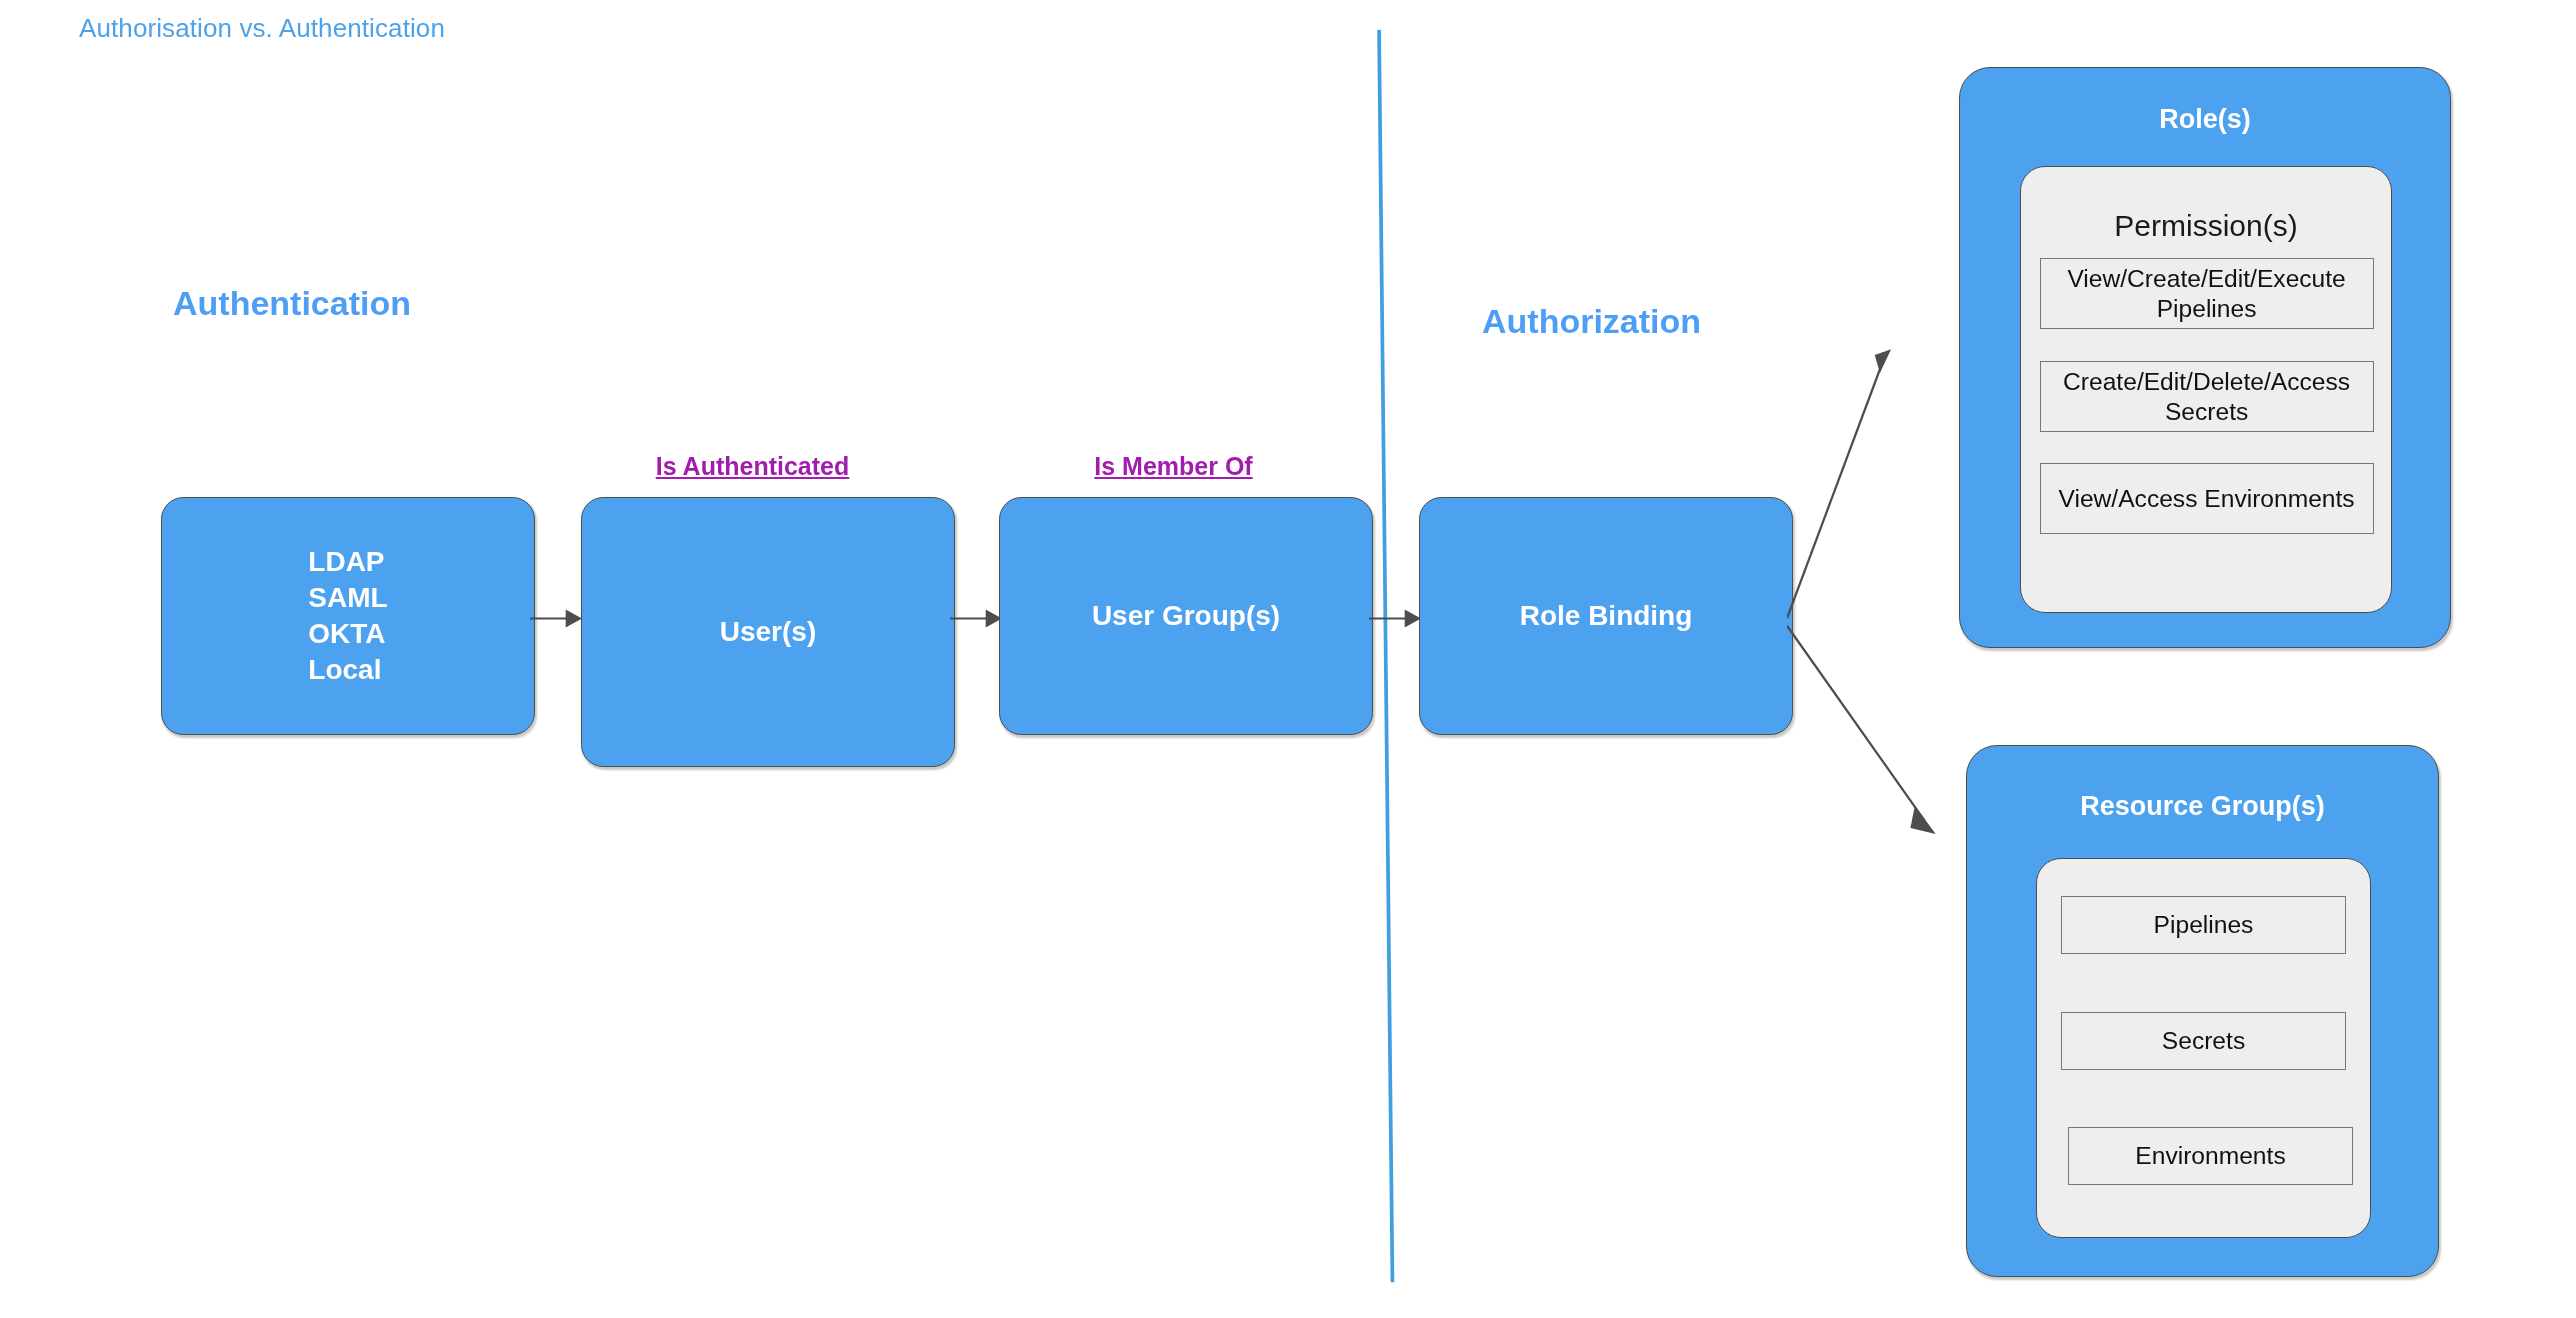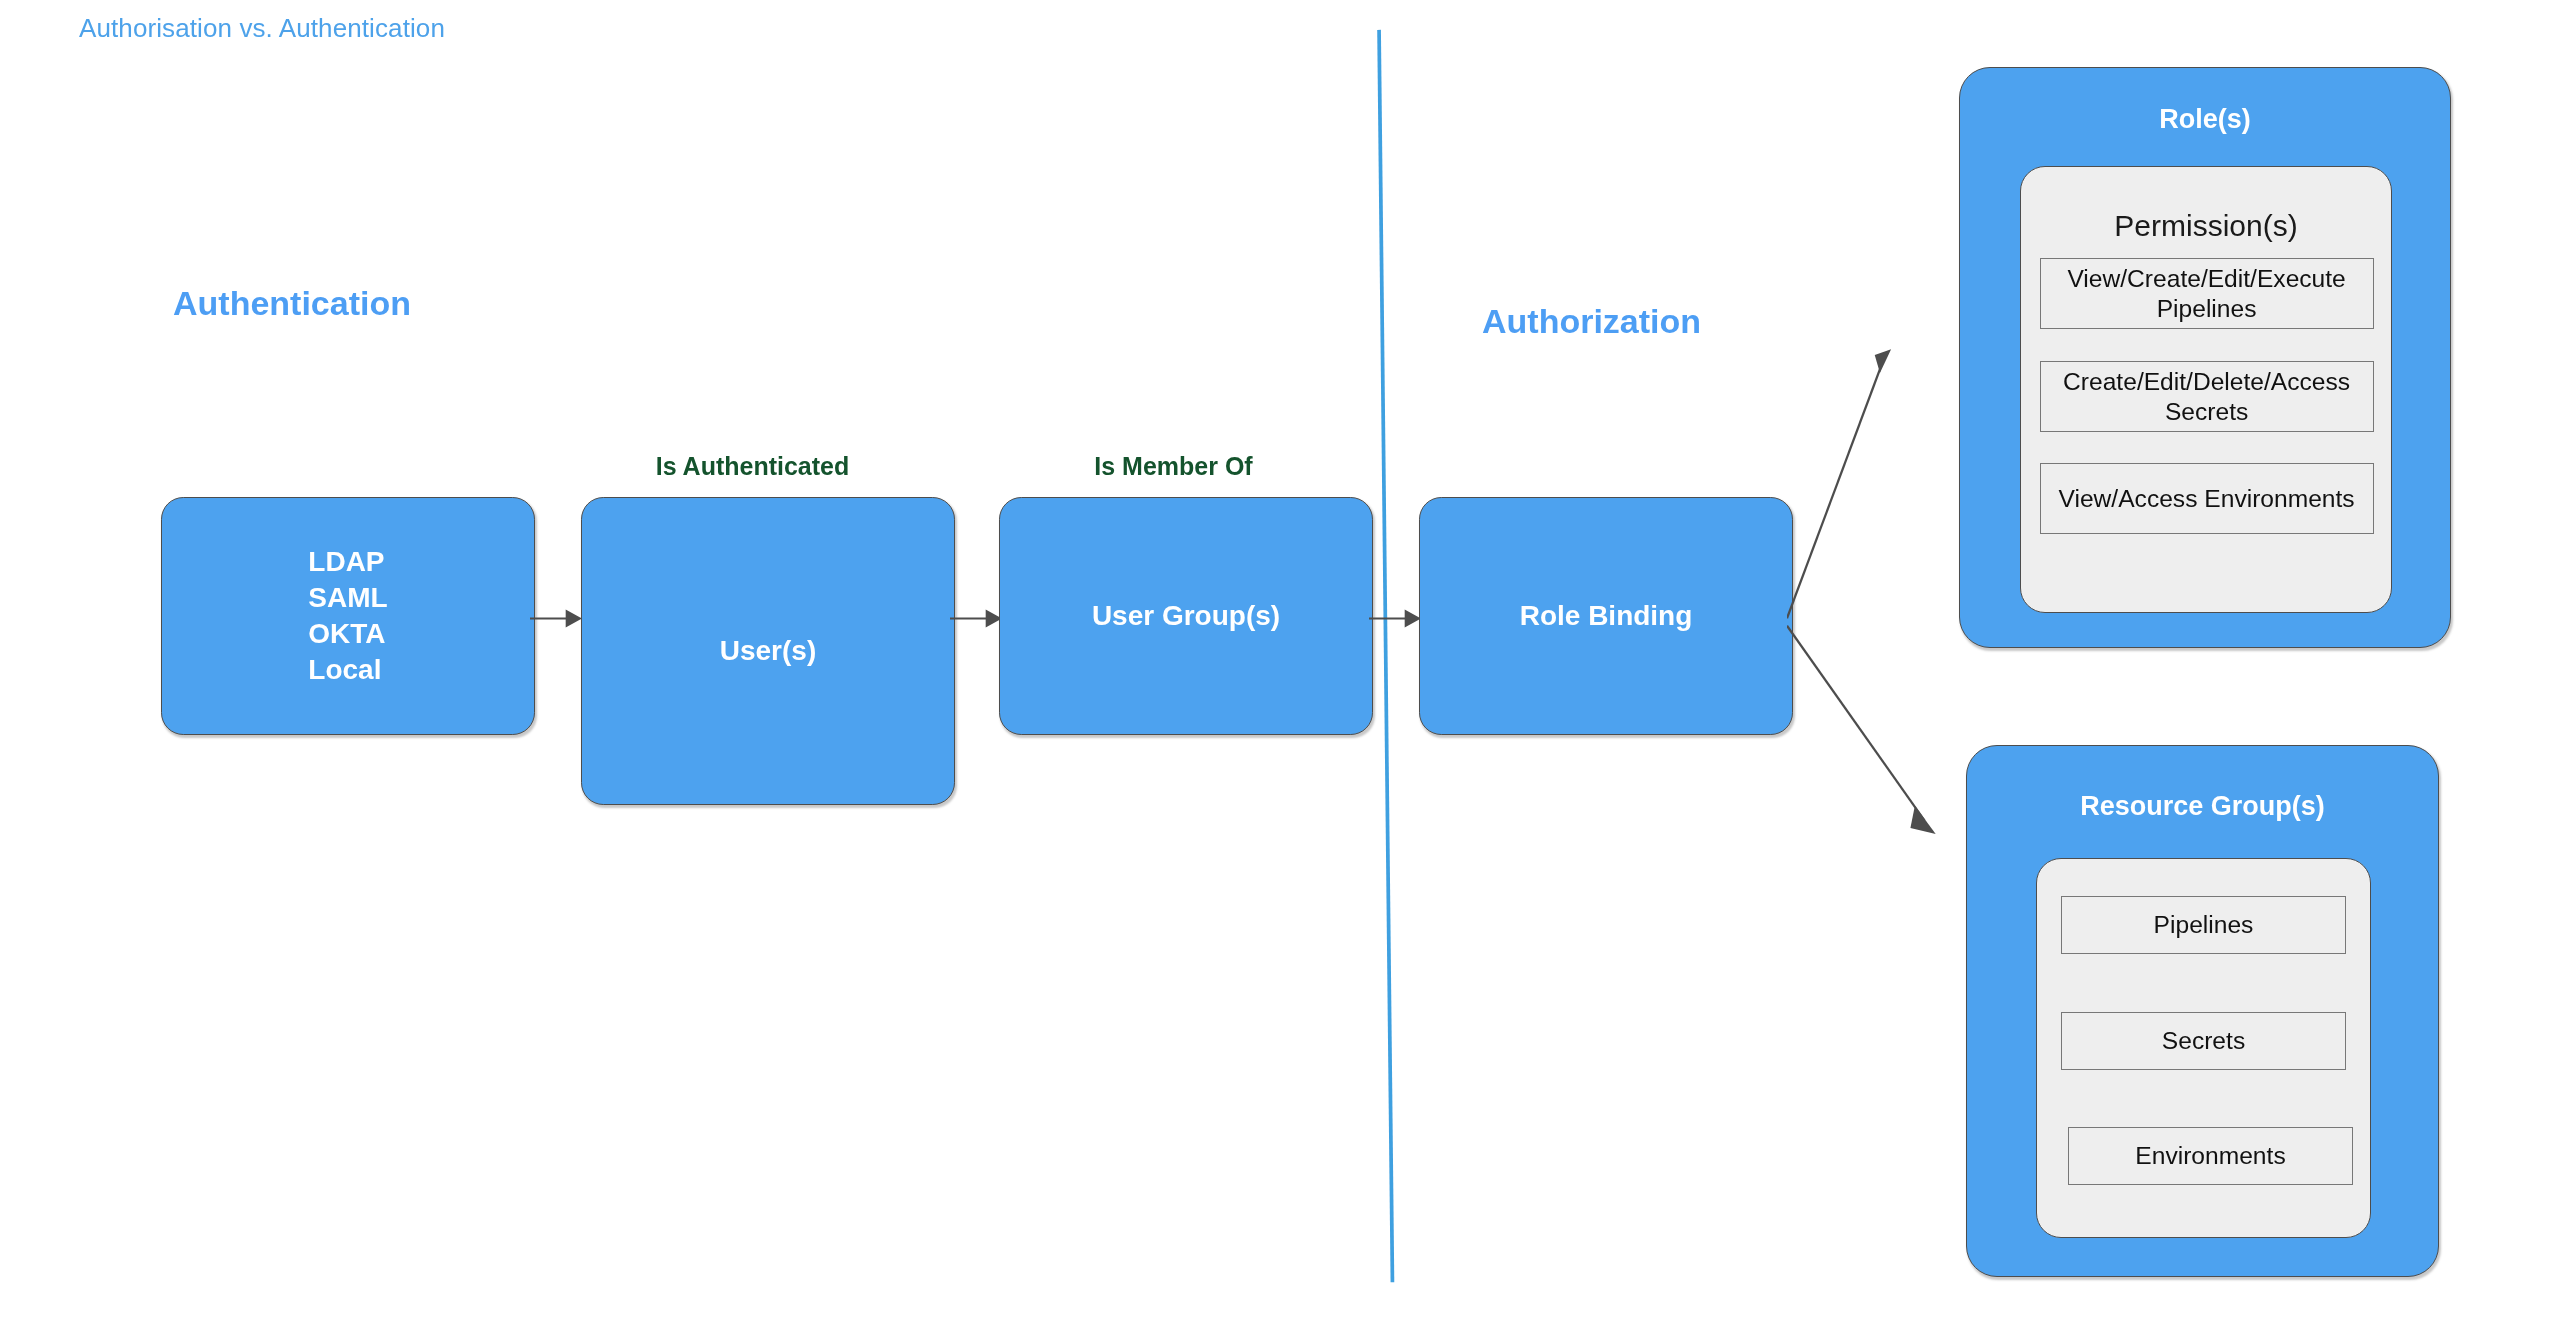--- a/index.html
+++ b/index.html
@@ -34,23 +34,24 @@
     position: absolute;
     font-size: 34px;
     font-weight: bold;
     color: #4d9ef4;
     white-space: nowrap;
   }
   .edge-label {
     position: absolute;
     font-size: 25px;
     font-weight: bold;
-    color: #14532d;
-    white-space: nowrap;
-    text-align: center;
+    color: #a21caf;
+    white-space: nowrap;
+    text-align: center;
+    text-decoration: underline;
   }
 
   
   .divider {
     position: absolute;
     left: 1333px;
     top: 15px;
     width: 104px;
     height: 1288px;
     pointer-events: none;
@@ -159,21 +160,21 @@
 SAML
 OKTA
 Local</span>
   </div>
 
   <svg class="connector" style="left:530px; top:596px; width:52px; height:45px;" viewBox="0 0 70 60">
     <line x1="0" y1="30" x2="50" y2="30" stroke="#4d4d4d" stroke-width="3"></line>
     <polygon points="48,18 70,30 48,42" fill="#4d4d4d"></polygon>
   </svg>
 
-  <div class="node" style="left:581px; top:497px; width:374px; height:308px;">
+  <div class="node" style="left:581px; top:497px; width:374px; height:270px;">
     <span>User(s)</span>
   </div>
 
   <svg class="connector" style="left:950px; top:596px; width:52px; height:45px;" viewBox="0 0 70 60">
     <line x1="0" y1="30" x2="50" y2="30" stroke="#4d4d4d" stroke-width="3"></line>
     <polygon points="48,18 70,30 48,42" fill="#4d4d4d"></polygon>
   </svg>
 
   <div class="node" style="left:999px; top:497px; width:374px; height:238px;">
     <span>User Group(s)</span>

